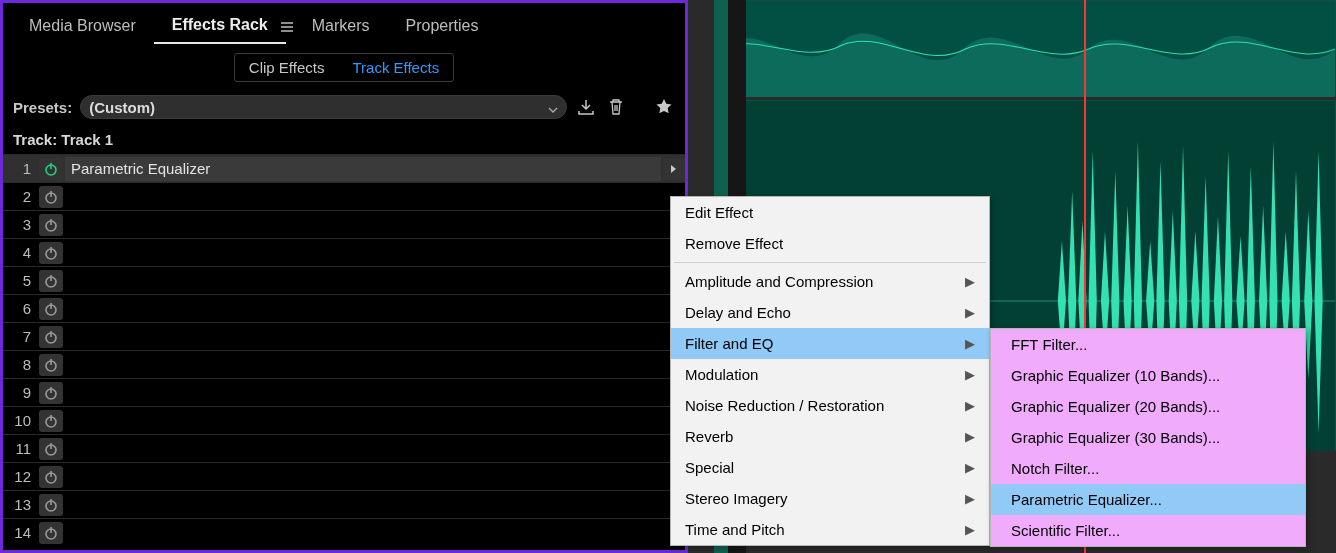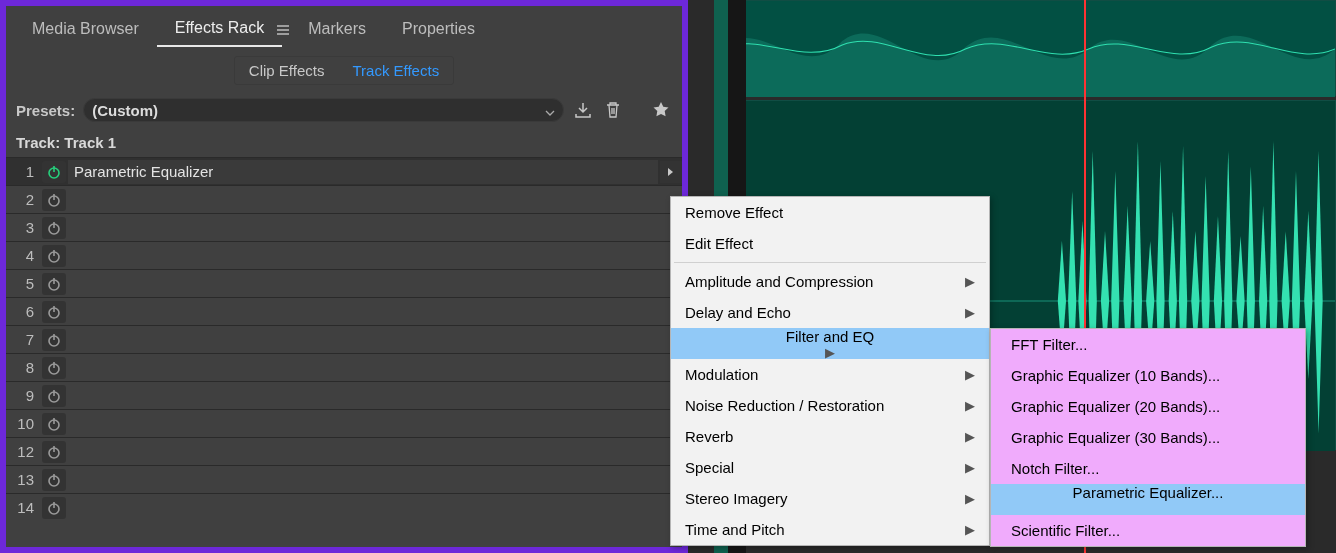--- a/index.html
+++ b/index.html
@@ -1,21 +1,21 @@
 <!DOCTYPE html>
 <html><head>
 <meta charset="utf-8">
 <style>
   *{box-sizing:border-box;margin:0;padding:0;font-family:"Segoe UI",Arial,sans-serif;}
   html,body{width:1336px;height:553px;background:#2a2a2a;overflow:hidden;color:#c8c8c8;font-size:15px;}
   .app{display:flex;width:100%;height:100%;}
-  .left-panel{width:688px;height:100%;background:#404040;border:6px solid #6d28d9;display:flex;flex-direction:column;}
+  .left-panel{width:688px;height:100%;background:#000000;border:3px solid #6d28d9;display:flex;flex-direction:column;}
   .tabs{display:flex;align-items:center;height:44px;gap:0;padding:0 8px;}
   .tab{color:#bdbdbd;padding:10px 18px 8px;cursor:pointer;font-size:16px;}
-  .tab.active{color:#ededed;border-bottom:2px solid #e8e8e8;font-weight:400;}
+  .tab.active{color:#ededed;border-bottom:2px solid #e8e8e8;font-weight:700;}
   .tab-menu-icon{color:#bdbdbd;margin-left:-6px;padding-top:6px;}
   .subtabs{display:flex;justify-content:center;align-items:center;height:40px;}
   .subtab-group{border:1px solid #3a3a3a;border-radius:3px;display:flex;}
   .subtab{padding:5px 14px;color:#c8c8c8;cursor:pointer;font-size:15px;}
   .subtab.active{color:#3399ff;}
   .presets-row{display:flex;align-items:center;height:40px;padding:0 10px;gap:8px;font-weight:bold;}
   .presets-label{color:#c8c8c8;font-size:15px;}
   .preset-dd{flex:1;background:#2f2f2f;border:1px solid #3a3a3a;border-radius:12px;height:24px;display:flex;align-items:center;padding:0 8px;justify-content:space-between;color:#dcdcdc;font-size:15px;}
   .dd-caret{color:#aaa;}
   .icon-btn{width:22px;height:22px;display:flex;align-items:center;justify-content:center;color:#c8c8c8;cursor:pointer;}
@@ -31,21 +31,21 @@
   .slot.active{background:#303030;}
   .mid-gap{width:30px;background:#2a2a2a;}
   .timeline{flex:1;background:#2a2a2a;position:relative;}
   .wave-strip{position:absolute;left:0;right:0;background:#025043;height:96px;border:1px solid #114d44;}
   .strip1{top:0;}
   .strip2{top:100px;height:350px;background:linear-gradient(#054d41,#043d34);}
   .playhead{position:absolute;top:0;bottom:0;left:366px;width:2px;background:#ff3333;z-index:5;}
   .ctx-menu{position:absolute;left:670px;top:196px;width:320px;background:#f2f2f2;border:1px solid #b5b5b5;box-shadow:2px 2px 6px rgba(0,0,0,.3);z-index:20;}
   .ctx-item{height:31px;display:flex;align-items:center;padding:0 14px;color:#000;font-size:15px;cursor:pointer;justify-content:space-between;}
   .ctx-sep{height:1px;background:#d0d0d0;margin:3px 3px;}
-  .ctx-item.hl{background:#91c9f7;flex-direction:column;}
+  .ctx-item.hl{background:#91c9f7;}
   .ctx-arrow{color:#555;font-size:13px;}
   .sub-menu{position:absolute;left:990px;top:328px;width:316px;background:#f0abfc;border:1px solid #b5b5b5;box-shadow:2px 2px 6px rgba(0,0,0,.3);z-index:21;}
   .sub-menu .ctx-item{padding:0 20px;}
   .green-bar{position:absolute;left:714px;top:0;width:14px;height:553px;background:#0f614f;z-index:1;}
   .divider-dark{position:absolute;left:728px;top:0;width:18px;height:553px;background:#161616;z-index:1;}
 </style>
 </head>
 <body>
 
 <div class="app">
@@ -180,20 +180,29 @@
           <div class="slot-num">9</div>
           <div class="power">
             <svg width="16" height="16" viewBox="0 0 16 16">
               <circle cx="8" cy="9" r="5" stroke="#9a9a9a" stroke-width="1.6" fill="none"></circle>
               <path d="M8 2v6" stroke="#9a9a9a" stroke-width="1.6"></path>
             </svg>
           </div>
         </div>
       <div class="slot">
           <div class="slot-num">10</div>
+          <div class="power">
+            <svg width="16" height="16" viewBox="0 0 16 16">
+              <circle cx="8" cy="9" r="5" stroke="#9a9a9a" stroke-width="1.6" fill="none"></circle>
+              <path d="M8 2v6" stroke="#9a9a9a" stroke-width="1.6"></path>
+            </svg>
+          </div>
+        </div>
+      <div class="slot">
+          <div class="slot-num">11</div>
           <div class="power">
             <svg width="16" height="16" viewBox="0 0 16 16">
               <circle cx="8" cy="9" r="5" stroke="#9a9a9a" stroke-width="1.6" fill="none"></circle>
               <path d="M8 2v6" stroke="#9a9a9a" stroke-width="1.6"></path>
             </svg>
           </div>
         </div>
       <div class="slot">
           <div class="slot-num">12</div>
           <div class="power">
@@ -294,24 +303,24 @@
     </div>
     <div class="playhead"></div>
   </div>
 </div>
 
 <div class="green-bar"></div>
 <div class="divider-dark"></div>
 
 <div class="ctx-menu">
   <div class="ctx-item">
+      <span>Edit Effect</span>
+    </div>
+  <div class="ctx-item">
       <span>Remove Effect</span>
-    </div>
-  <div class="ctx-item">
-      <span>Edit Effect</span>
     </div>
   <div class="ctx-sep"></div>
   <div class="ctx-item">
       <span>Amplitude and Compression</span>
       <span class="ctx-arrow">▶</span>
     </div>
   <div class="ctx-item">
       <span>Delay and Echo</span>
       <span class="ctx-arrow">▶</span>
     </div>

